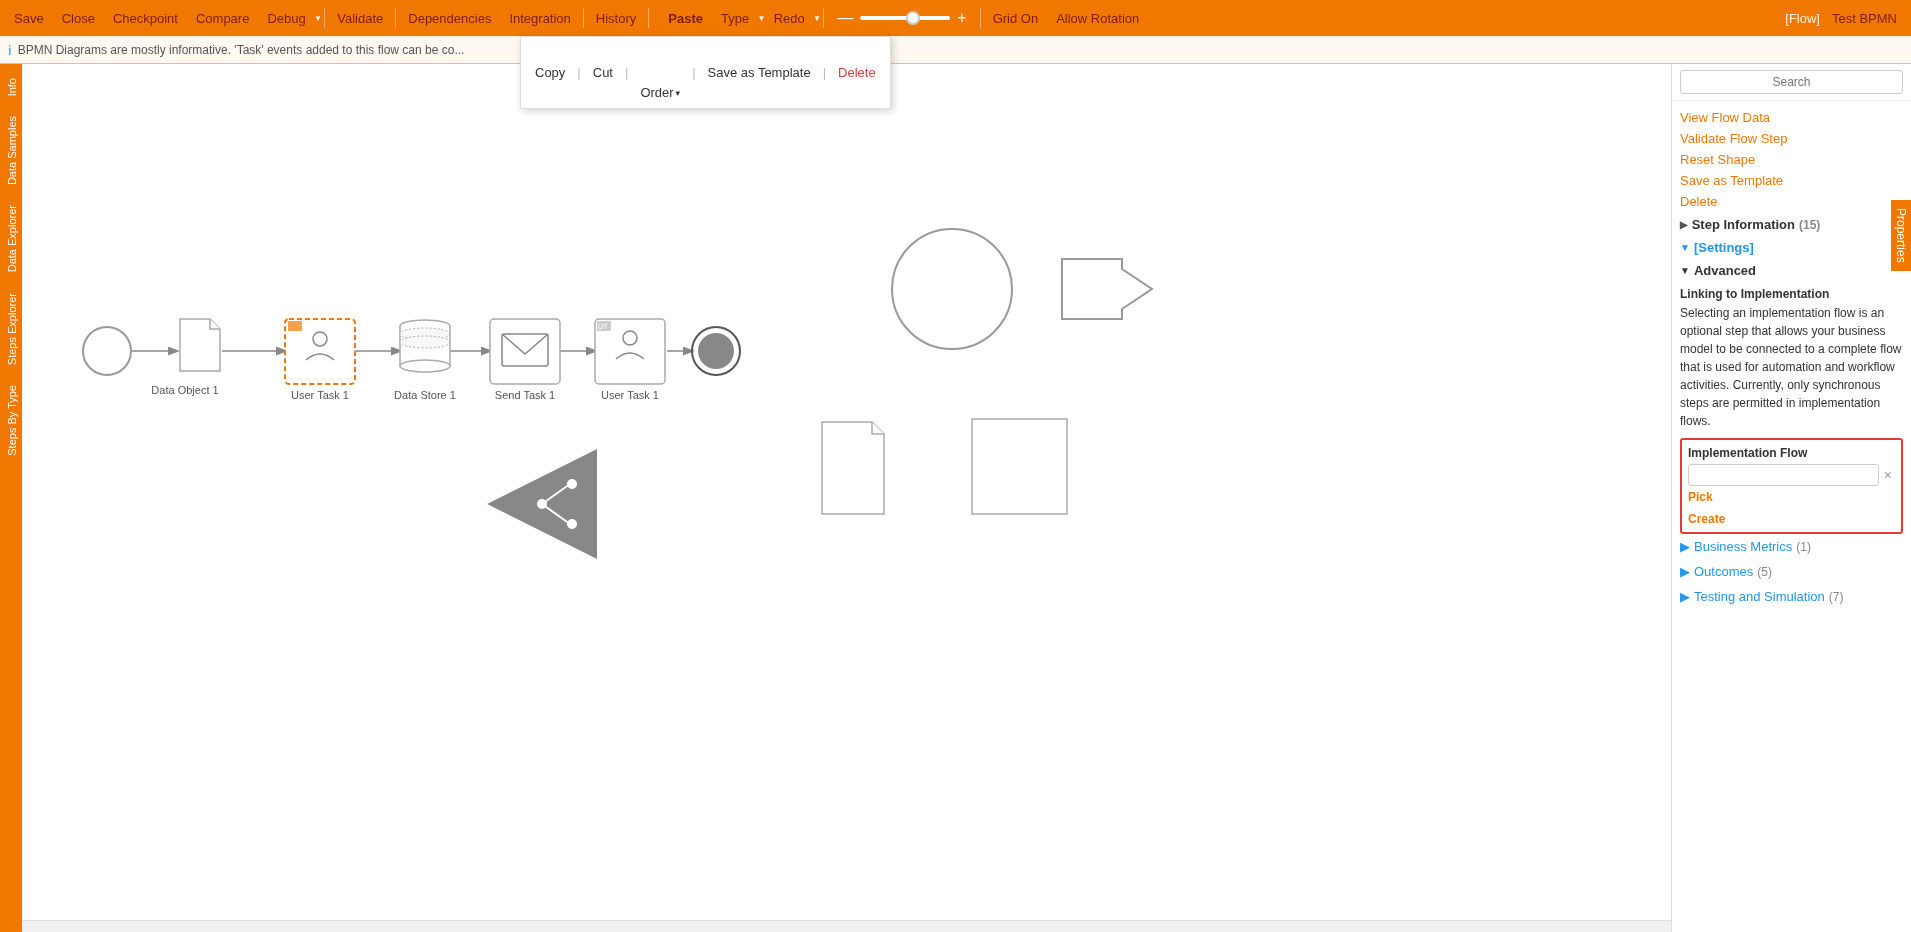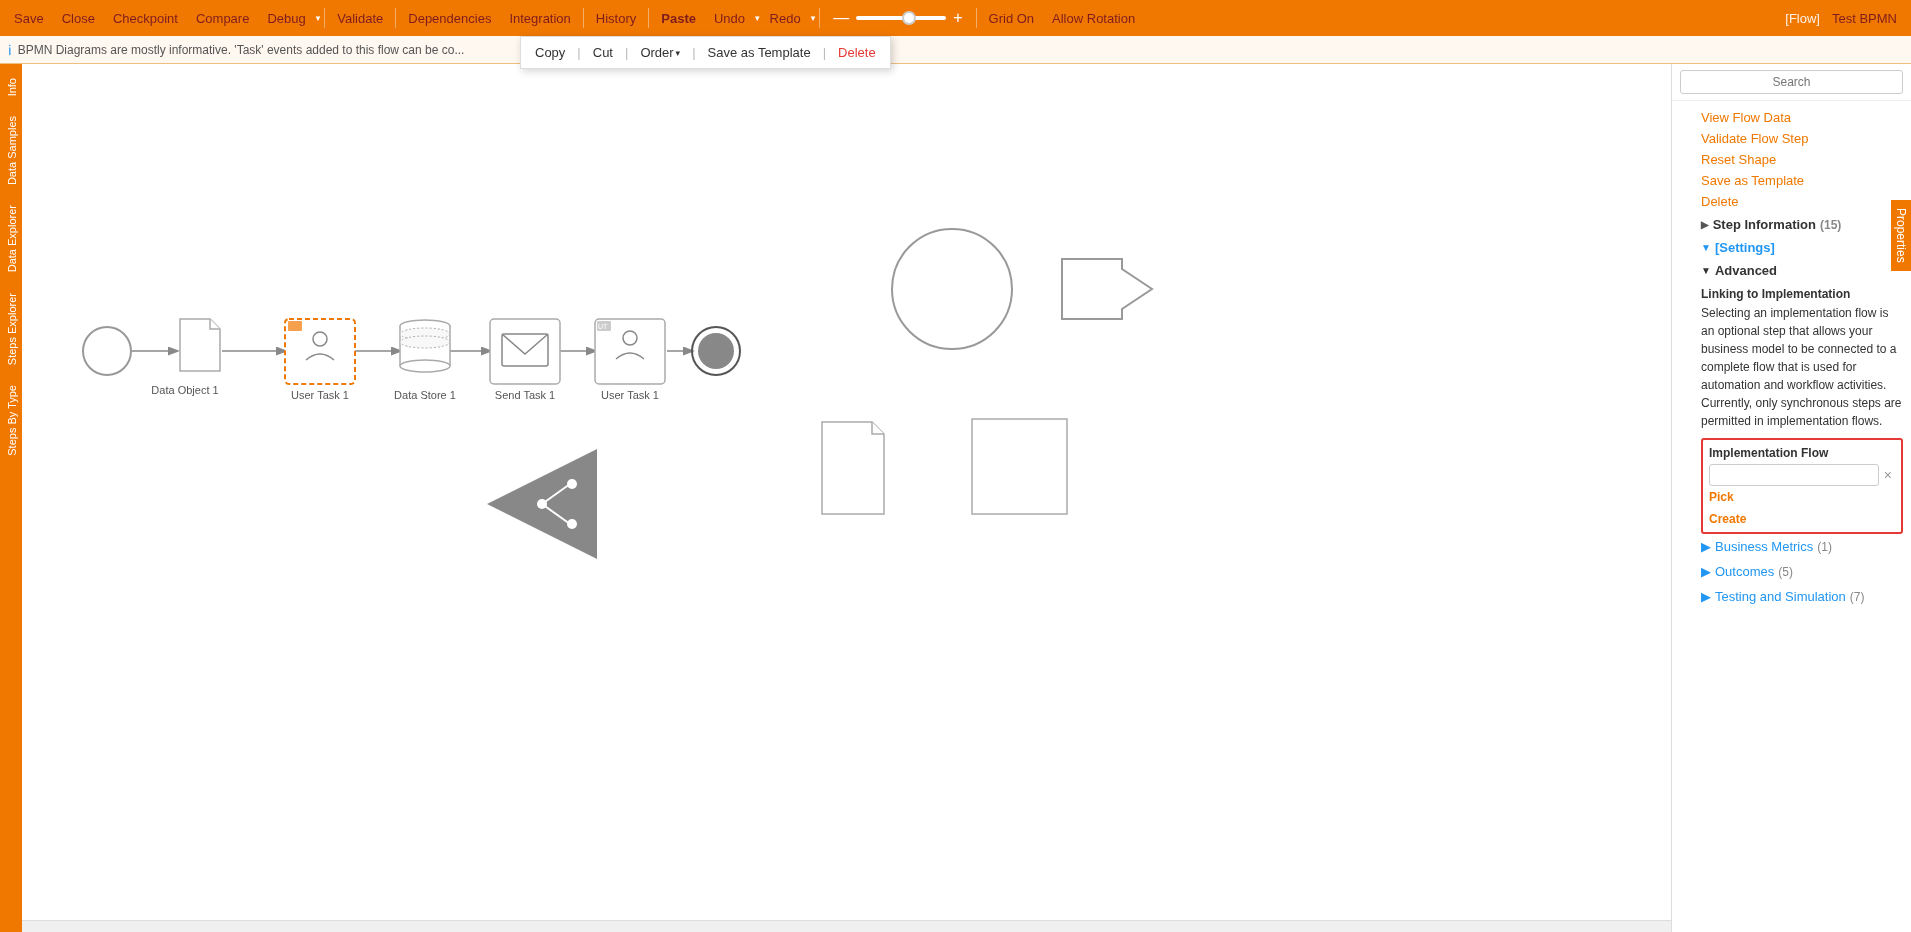--- a/index.html
+++ b/index.html
@@ -60,21 +60,21 @@
       box-shadow: 2px 2px 8px rgba(0,0,0,0.18);
       display: flex;
       align-items: center;
       padding: 6px 10px;
       gap: 8px;
       z-index: 100;
       font-size: 13px;
     }
     .ctx-item { color: #333; cursor: pointer; padding: 2px 4px; }
     .ctx-sep { color: #bbb; }
-    .ctx-dropdown { display: flex; align-items: center; gap: 2px; }
+    .ctx-dropdown { display: flex; align-items: center; gap: 2px; margin-top: 40px; }
 
     
     #main {
       display: flex;
       height: calc(932px - 36px - 28px);
     }
 
     
     #left-tabs {
       width: 22px;
@@ -151,21 +151,20 @@
       font-size: 12px;
       outline: none;
       text-align: center;
     }
 
     
     #props-content {
       overflow-y: auto;
       flex: 1;
       padding: 6px 8px;
-      margin-left: 21px;
     }
     .prop-link {
       color: #f07800;
       cursor: pointer;
       display: block;
       padding: 3px 0;
       font-size: 13px;
       text-decoration: none;
     }
     .section-header {
@@ -248,23 +247,23 @@
     <span class="tb-arrow">▾</span>
   </div>
   <div class="tb-sep"></div>
   <button class="tb-btn">Validate</button>
   <div class="tb-sep"></div>
   <button class="tb-btn">Dependencies</button>
   <button class="tb-btn">Integration</button>
   <div class="tb-sep"></div>
   <button class="tb-btn">History</button>
   <div class="tb-sep"></div>
-  <button class="tb-btn" style="font-weight:bold;">Paste</button>
+  <button class="tb-btn" style="font-weight:bold;margin-left:7px;">Paste</button>
   <div class="tb-dropdown">
-    <button class="tb-btn">Undo</button>
+    <button class="tb-btn">Type</button>
     <span class="tb-arrow">▾</span>
   </div>
   <div class="tb-dropdown">
     <button class="tb-btn">Redo</button>
     <span class="tb-arrow">▾</span>
   </div>
   <div class="tb-sep"></div>
   <div class="tb-zoom-area">
     <button class="tb-zoom-btn">—</button>
     <input type="range" class="tb-zoom-slider" min="0" max="100" value="60" style="">

